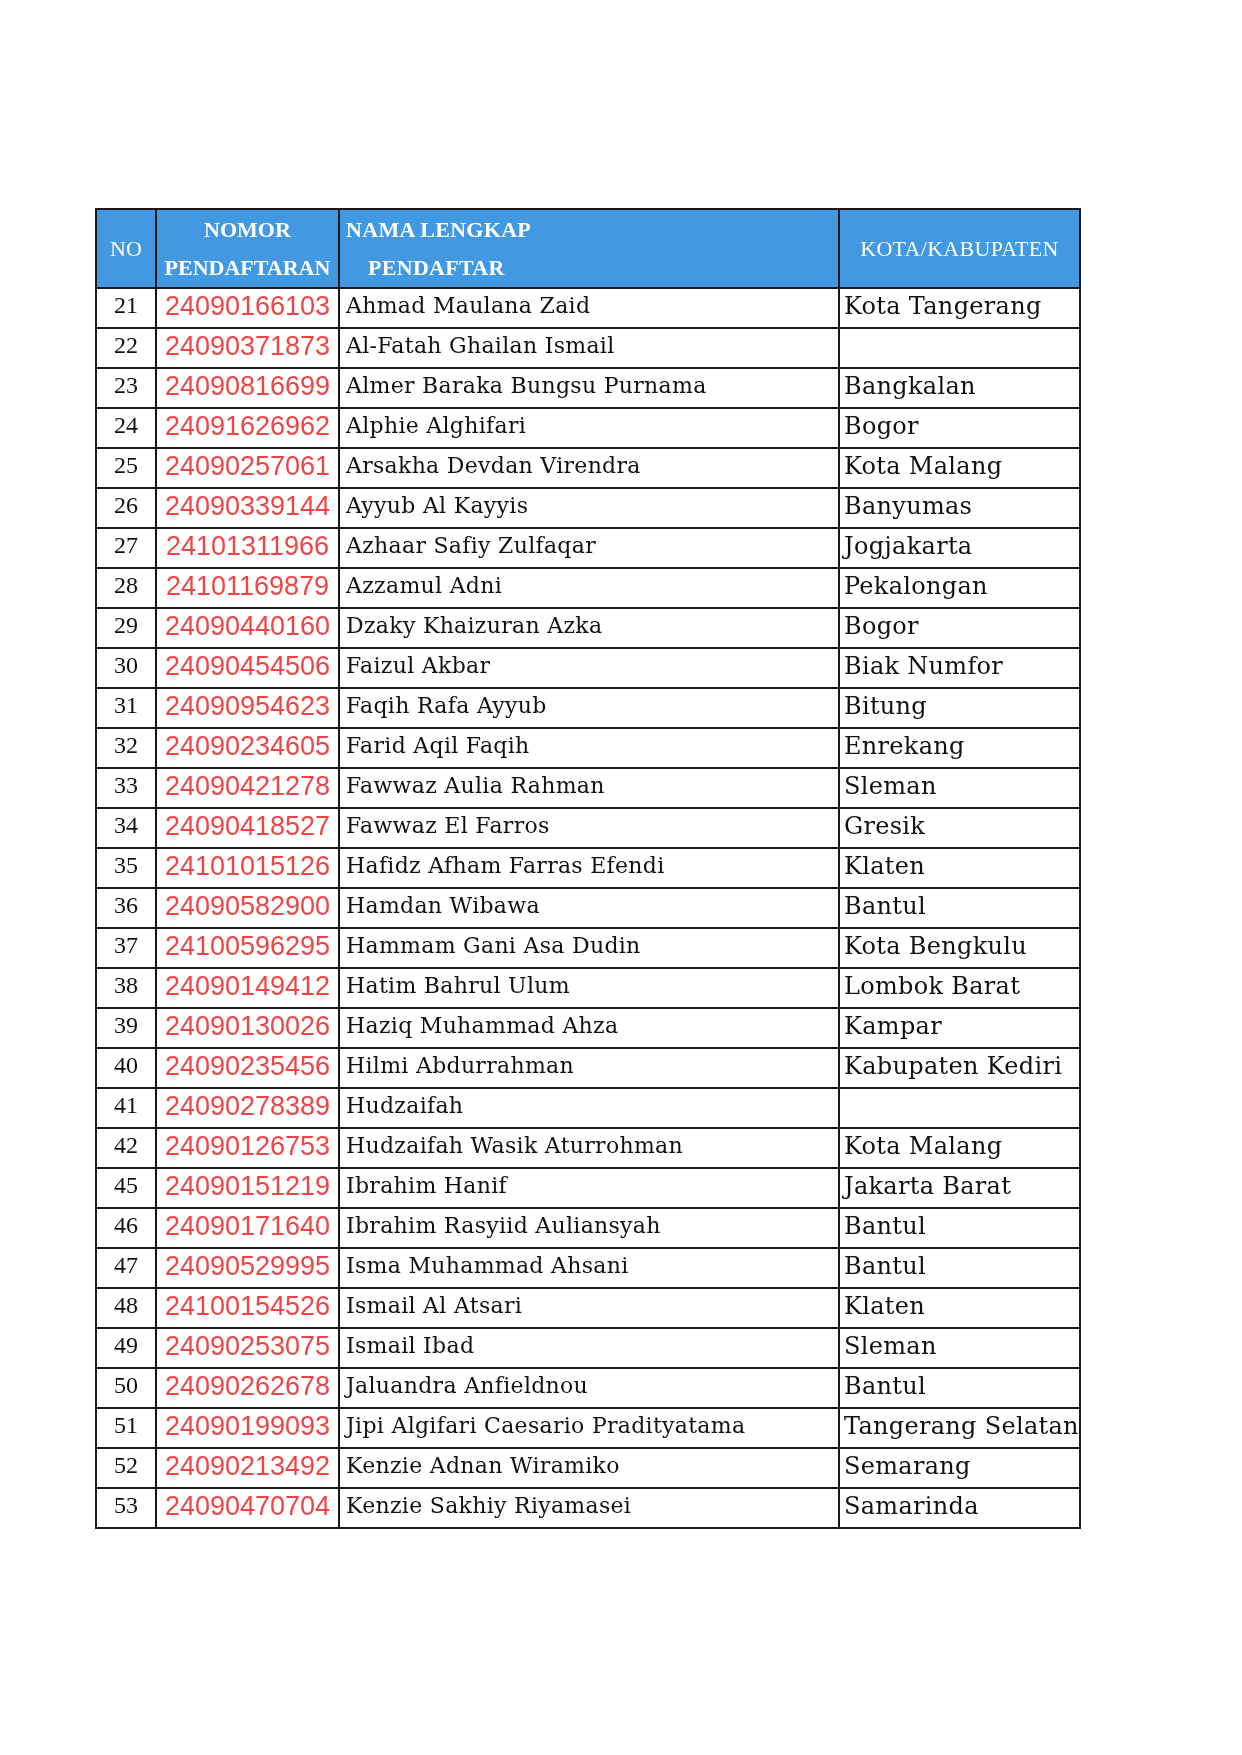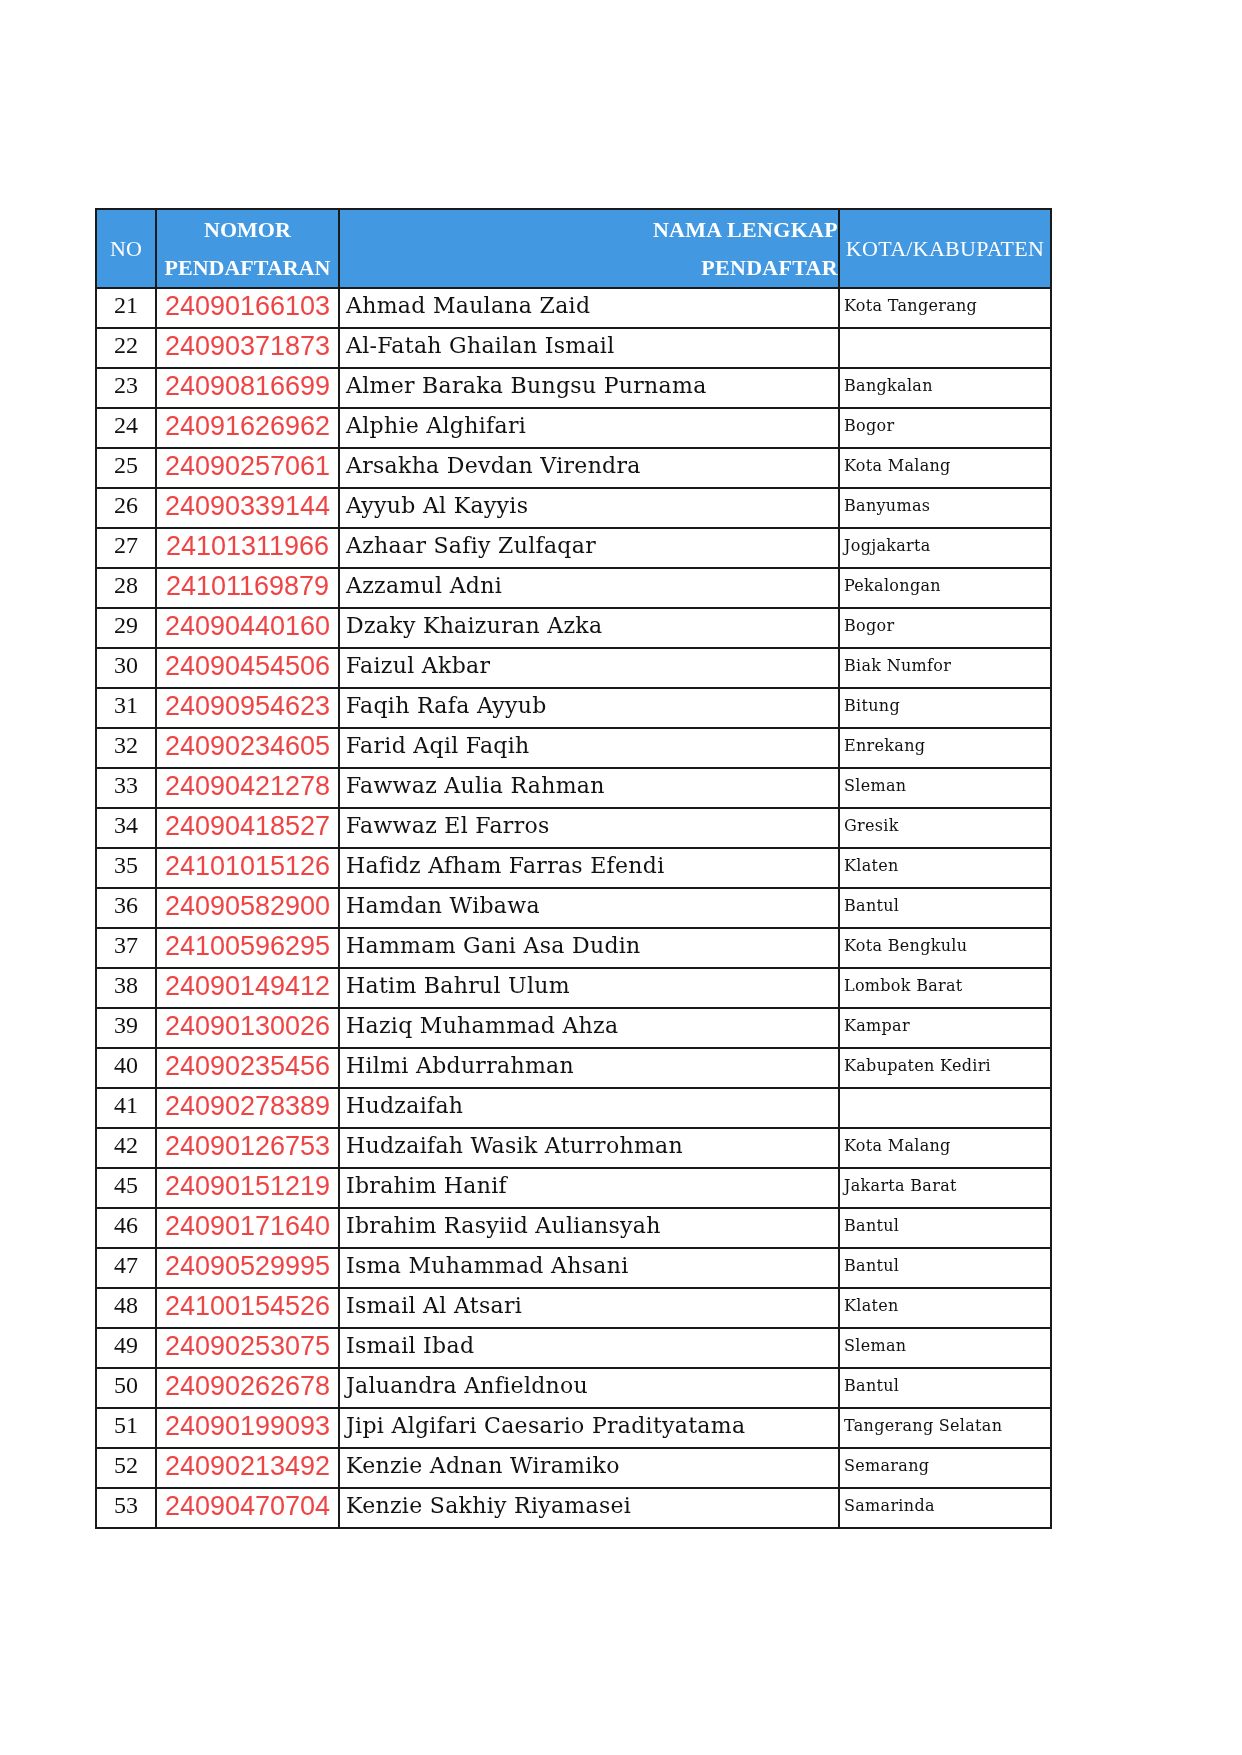--- a/index.html
+++ b/index.html
@@ -8,26 +8,26 @@
     position:absolute; left:95px; top:208px;
     border-collapse:collapse; table-layout:fixed;
     border:2px solid #111;
   }
   .tbl td, .tbl th { border:2px solid #1a1a1a; padding:0; overflow:hidden; white-space:nowrap; }
   .tbl th {
     background:#4299E1; color:#ffffff; font-weight:normal;
     font-family:"Liberation Serif", serif; font-size:22px; line-height:38px;
     height:77px; text-align:center; vertical-align:middle;
   }
-  .tbl th.nama { text-align:right; padding-left:140px; }
+  .tbl th.nama { text-align:left; padding-left:140px; }
   .tbl td { height:38px; vertical-align:top; }
   .c-no { width:58px; text-align:center; font-family:Liberation Serif, serif; font-size:24px; line-height:32px; color:#111; }
   .c-nomor { width:181px; text-align:center; font-family:Liberation Sans, sans-serif; font-size:27px; line-height:34px; color:#ef4444; }
   .c-nama { width:492px; text-align:left; padding-left:6px !important; font-family:"DejaVu Serif", serif; font-size:22px; line-height:34px; color:#111; letter-spacing:0.3px; }
-  .c-kota { width:206px; text-align:left; padding-left:4px !important; font-family:"DejaVu Serif", serif; font-size:16px; line-height:34px; color:#111; letter-spacing:0.3px; }
+  .c-kota { width:206px; text-align:left; padding-left:4px !important; font-family:"DejaVu Serif", serif; font-size:24px; line-height:34px; color:#111; letter-spacing:0.3px; }
   .hdr-line { display:block;font-weight:bold; }
 </style>
 </head>
 <body>
 
 <table class="tbl">
   <thead>
     <tr>
       <th class="c-no"><span>NO</span></th>
       <th class="c-nomor">

